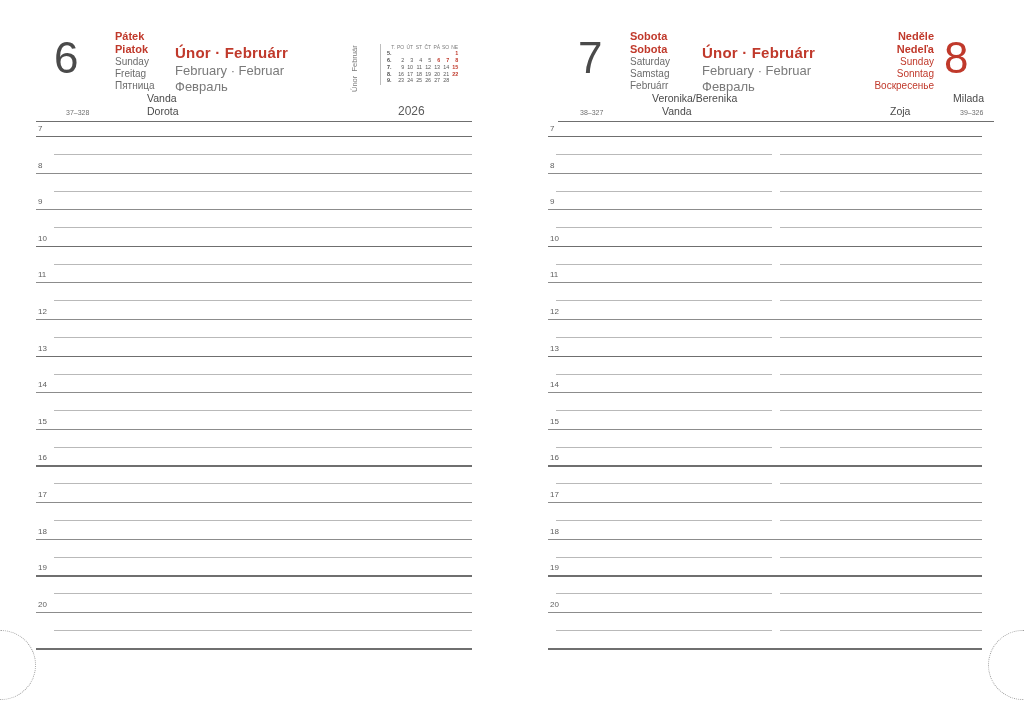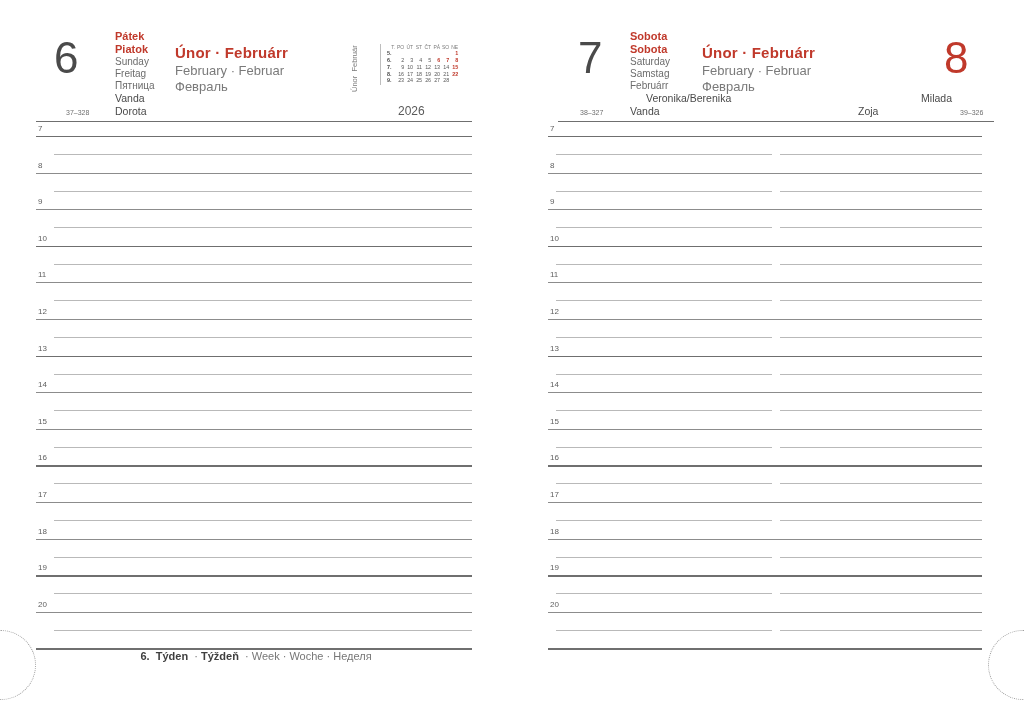--- a/index.html
+++ b/index.html
@@ -93,20 +93,21 @@
   .mini-cal th { color: #7c7c7c; font-size: 5px; }
   .mini-cal td.wk { color: #4a4a4a; font-weight: bold; text-align: left; width: 10px;}
   .mini-cal td.sun { color: #c0392b; font-weight: bold; }
   .mini-cal td.hl { color: #c0392b; font-weight: bold; }
 
   
   .namerow {
     position: absolute;
     font-size: 10.5px;
     color: #4a4a4a;
+    margin-left: 32px;
   }
   .weekno {
     font-size: 7px;
     color: #6f6f6f;
   }
   .year {
     font-size: 12px;
     color: #5a5a5a;
   }
 
@@ -266,24 +267,31 @@
       <div class="nm-other">Samstag</div>
       <div class="nm-other ru">Februárr</div>
     </div>
 
     <div class="month-col" style="position:absolute;left:190px;top:44px;width:180px;">
       <div class="mon-main">Únor · Februárr</div>
       <div class="mon-sub">February · Februar</div>
       <div class="mon-ru">Февраль</div>
     </div>
 
+    <div class="names-col" style="position:absolute;left:360px;top:30px;text-align:right;width:62px;">
+      <div class="nm-cz">Neděle</div>
+      <div class="nm-sk">Nedeľa</div>
+      <div class="nm-other" style="color:#c0392b;">Sunday</div>
+      <div class="nm-other" style="color:#c0392b;">Sonntag</div>
+      <div class="nm-other ru" style="color:#c0392b;">Воскресенье</div>
+    </div>
 
     <div class="big-num red" style="position:absolute;left:432px;top:36px;">8</div>
 
-    <div class="namerow" style="left:134px;top:92px;">Veronika/Berenika</div>
+    <div class="namerow" style="left:108px;top:92px;">Veronika/Berenika</div>
     <div class="namerow" style="left:118px;top:105px;">Vanda</div>
     <div class="weekno" style="position:absolute;left:68px;top:109px;">38–327</div>
 
     <div class="namerow" style="left:330px;top:92px;width:110px;text-align:right;">Milada</div>
     <div class="namerow" style="left:346px;top:105px;width:110px;">Zoja</div>
     <div class="weekno" style="position:absolute;left:448px;top:109px;">39–326</div>
 
     <div class="rule thick" style="left:46px;top:121px;width:436px;"></div>
 
   </div>
@@ -399,24 +407,18 @@
       <div class="hour-label" style="left: 550px; top: 599.8px;">20</div>
       <div class="rule" style="left: 548px; top: 611.8px; width: 224px;"></div>
       <div class="rule thin" style="left: 556px; top: 629.8px; width: 216px;"></div>
       <div class="rule" style="left: 772px; top: 611.8px; width: 210px;"></div>
       <div class="rule thin" style="left: 780px; top: 629.8px; width: 202px;"></div>
       <div class="rule thick" style="left: 36px; top: 648.4px; width: 436px;"></div>
       <div class="rule thick" style="left: 548px; top: 648.4px; width: 224px;"></div>
       <div class="rule thick" style="left: 772px; top: 648.4px; width: 210px;"></div>
     </div>
 
-  <div class="footer" style="left:0;width:512px;">
-    <span class="cz">6.</span>
-    <span>&nbsp;</span><b>Týden</b>
-    <span>&nbsp;·&nbsp;</span><b>Týždeň</b>
-    <span>&nbsp;</span><span>· Week · Woche · Неделя</span>
-  </div>
 
   <div class="corner bl"></div>
   <div class="corner br"></div>
   <div class="spine"></div>
 
 </div>
 
 </body></html>

